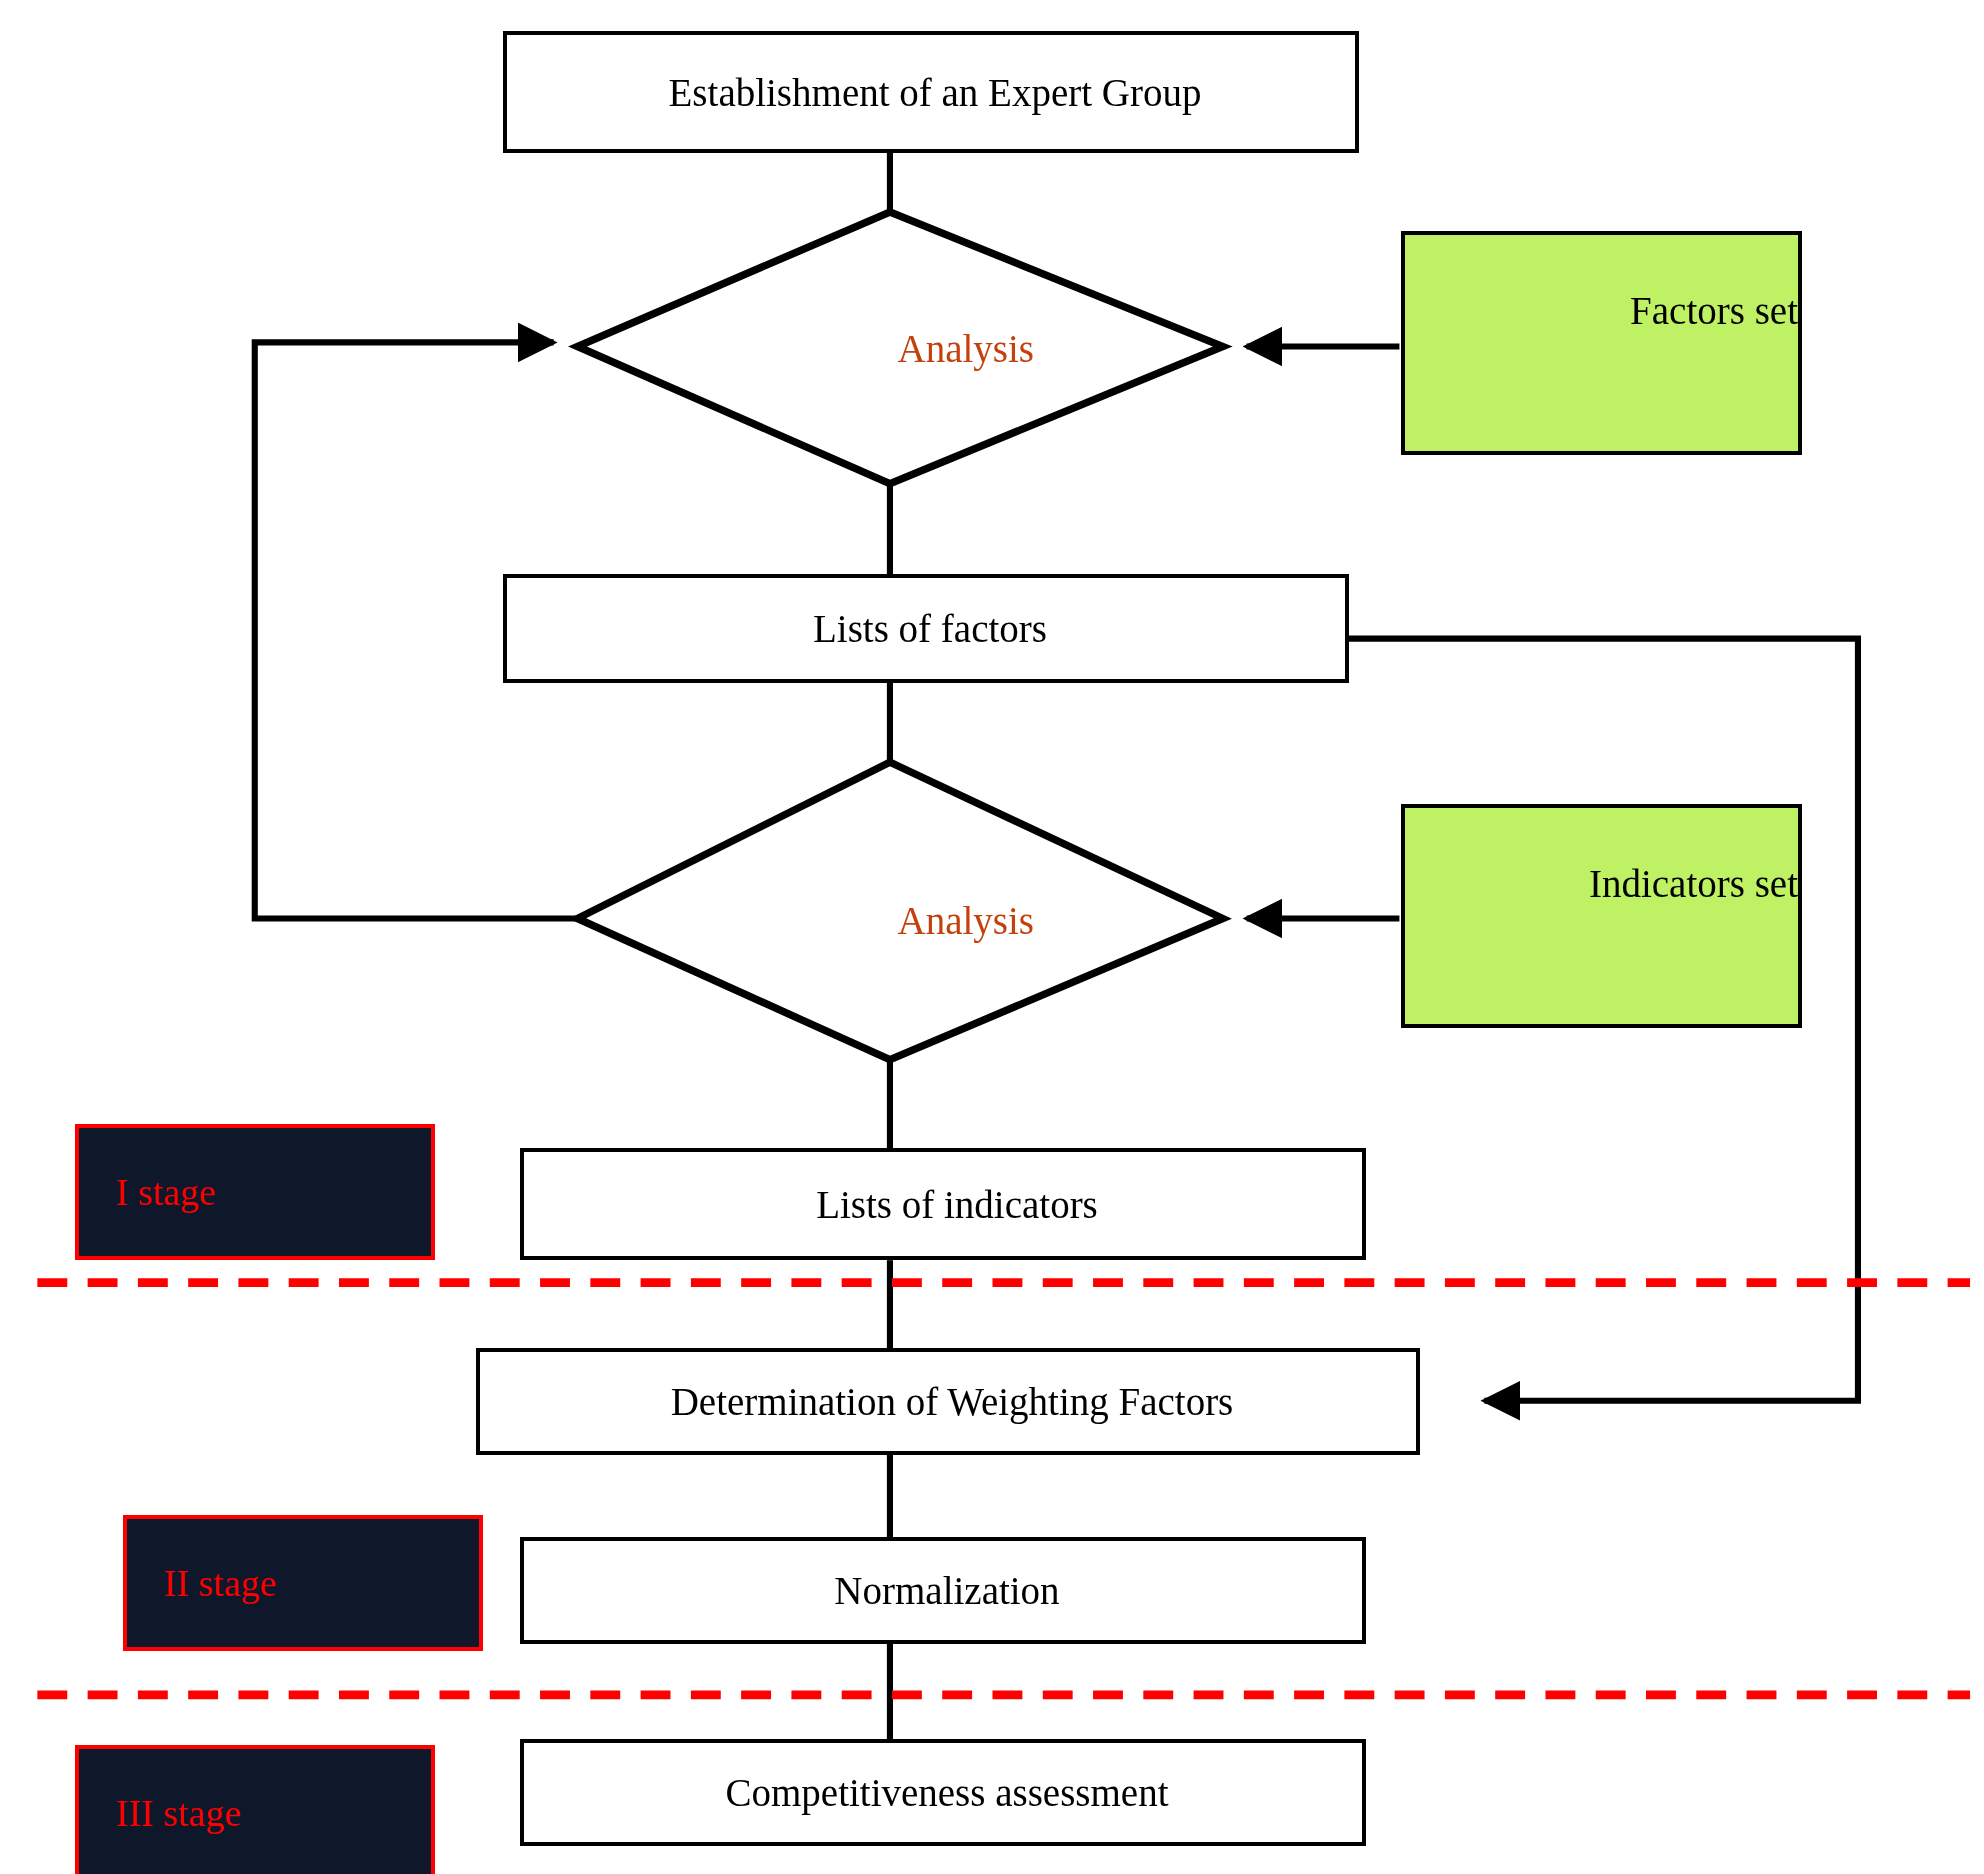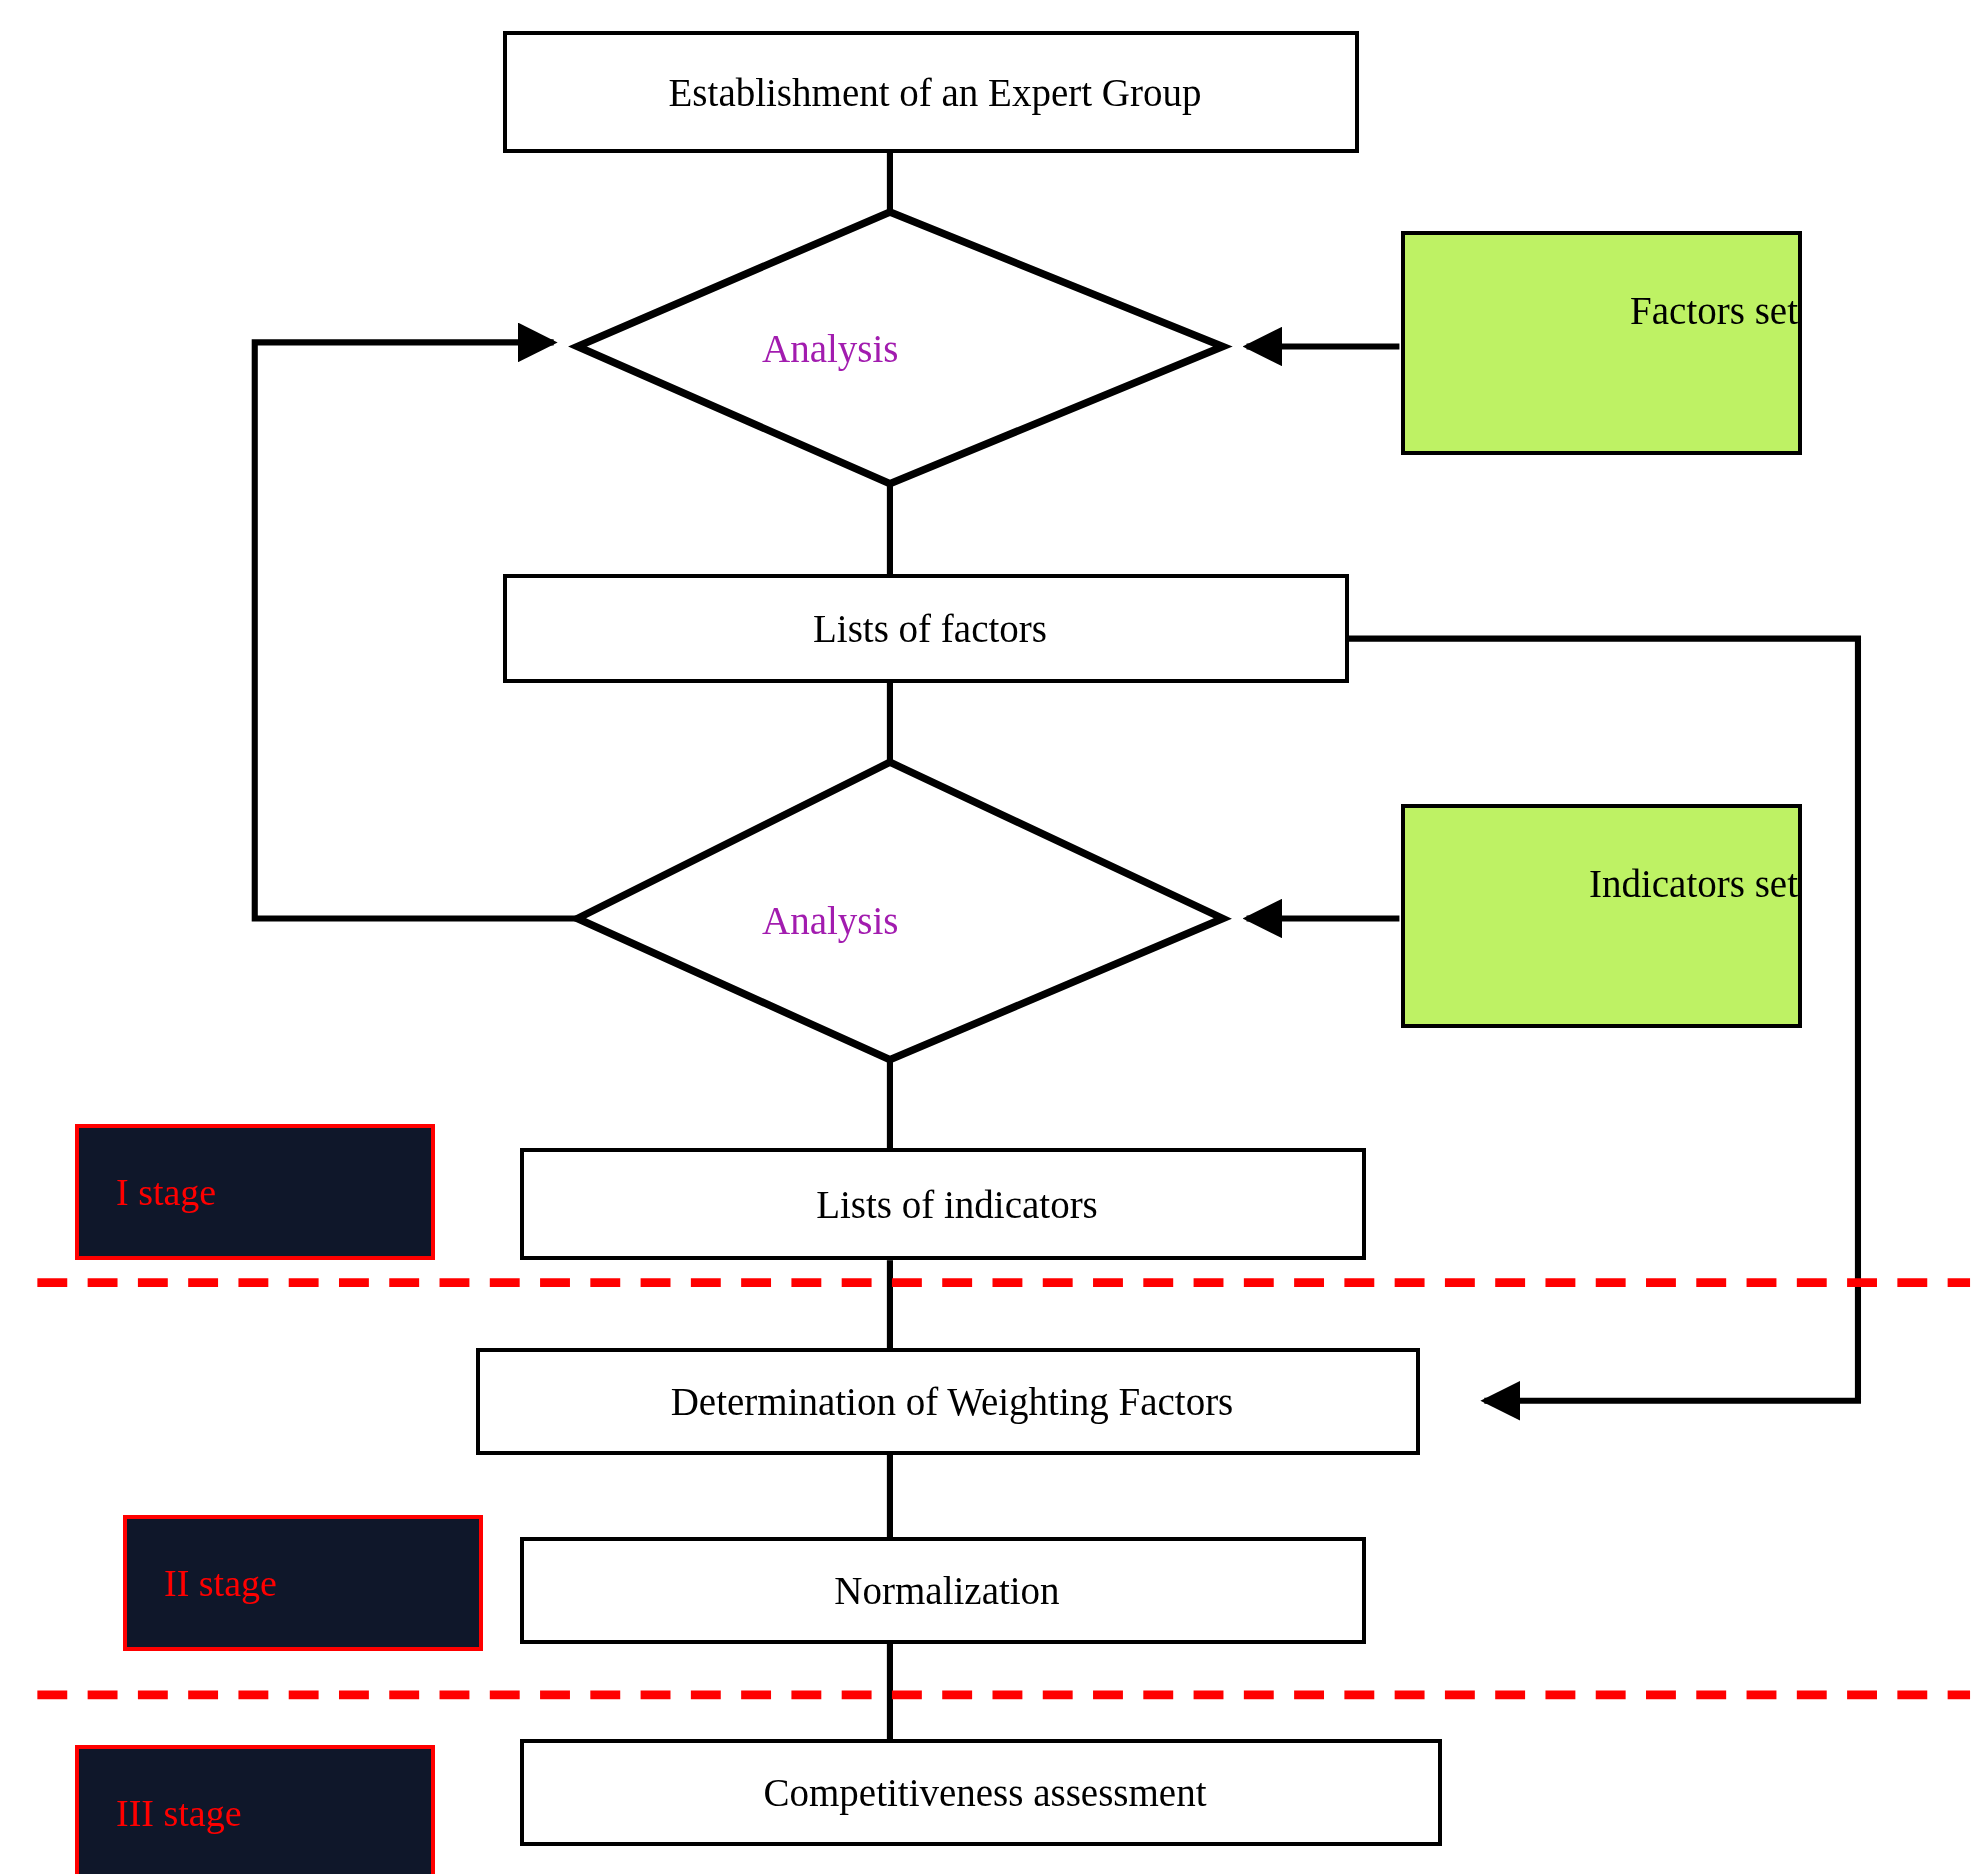--- a/index.html
+++ b/index.html
@@ -52,22 +52,22 @@
     background: #0f172a;
     color: #ff0000;
     align-items: center;
     justify-content: flex-start;
   }
   .stage-box .lbl {
     padding-left: 37px;
   }
   .diamond-label {
     position: absolute;
-    color: #a21caf;
-    text-align: left;
+    color: #c2410c;
+    text-align: right;
     white-space: nowrap;
   }
   .t56 { font-size: 38px; }
   .t58 { font-size: 39px; margin-left: 8px; }
 </style>
 </head>
 <body>
 
 <div id="canvas">
 
@@ -139,21 +139,21 @@
   </div>
 
   <div class="node proc-box" style="left:476px; top:1348px; width:944px; height:107px;">
     <span class="lbl t58">Determination of Weighting Factors</span>
   </div>
 
   <div class="node proc-box" style="left:520px; top:1537px; width:846px; height:107px;">
     <span class="lbl t58">Normalization</span>
   </div>
 
-  <div class="node proc-box" style="left:520px; top:1739px; width:922px; height:107px;">
+  <div class="node proc-box" style="left:520px; top:1739px; width:846px; height:107px;">
     <span class="lbl t58">Competitiveness assessment</span>
   </div>
 
   <div class="node stage-box" style="left:75px; top:1124px; width:360px; height:136px;">
     <span class="lbl t56">I stage</span>
   </div>
 
   <div class="node stage-box" style="left:75px; top:1515px; width:360px; height:136px;margin-left:48px;">
     <span class="lbl t56">II stage</span>
   </div>

